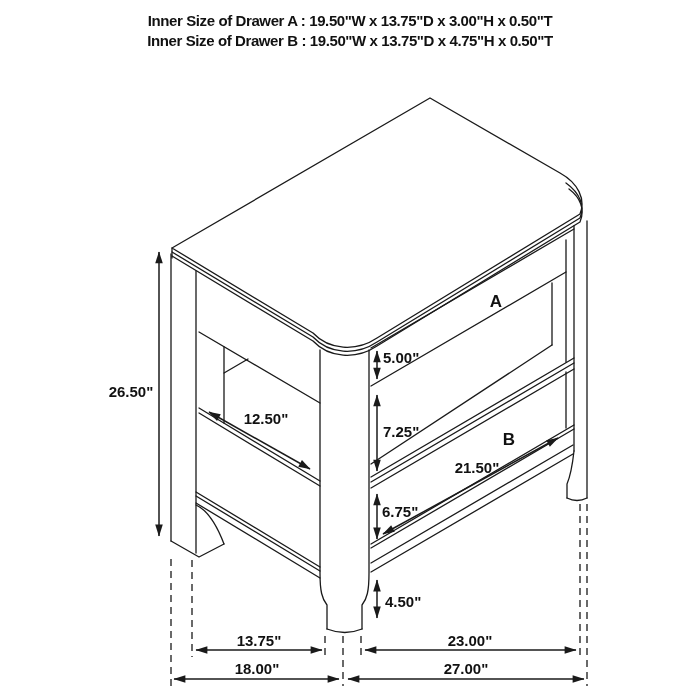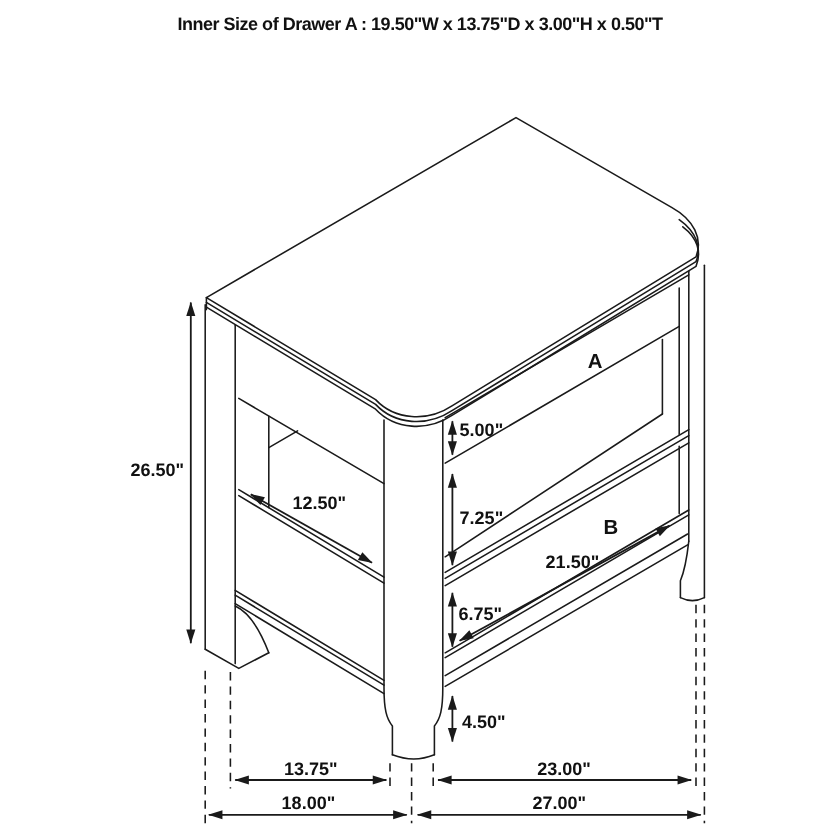--- a/index.html
+++ b/index.html
@@ -25,20 +25,21 @@
   svg .part-label{font-size:17px;}
   svg path, svg line{vector-effect:none;}
 </style>
 </head>
 <body>
 
 <div class="page">
 
   <div class="header">
     <div class="h-line">Inner Size of Drawer A : 19.50"W x 13.75"D x 3.00"H x 0.50"T</div>
+    <div class="h-line">Inner Size of Drawer B : 19.50"W x 13.75"D x 4.75"H x 0.50"T</div>
   </div>
 
   <svg width="700" height="700" viewBox="0 0 700 700">
     <defs>
       <marker id="ah" viewBox="0 0 12 8" refX="11" refY="4" markerWidth="13" markerHeight="9" orient="auto-start-reverse" markerUnits="userSpaceOnUse">
         <path d="M0.5,0.5 L11.5,4 L0.5,7.5 z" fill="#1a1a1a"></path>
       </marker>
     </defs>
 
     <g stroke="#1a1a1a" stroke-width="1.3" fill="none" stroke-linecap="round" stroke-linejoin="round">

